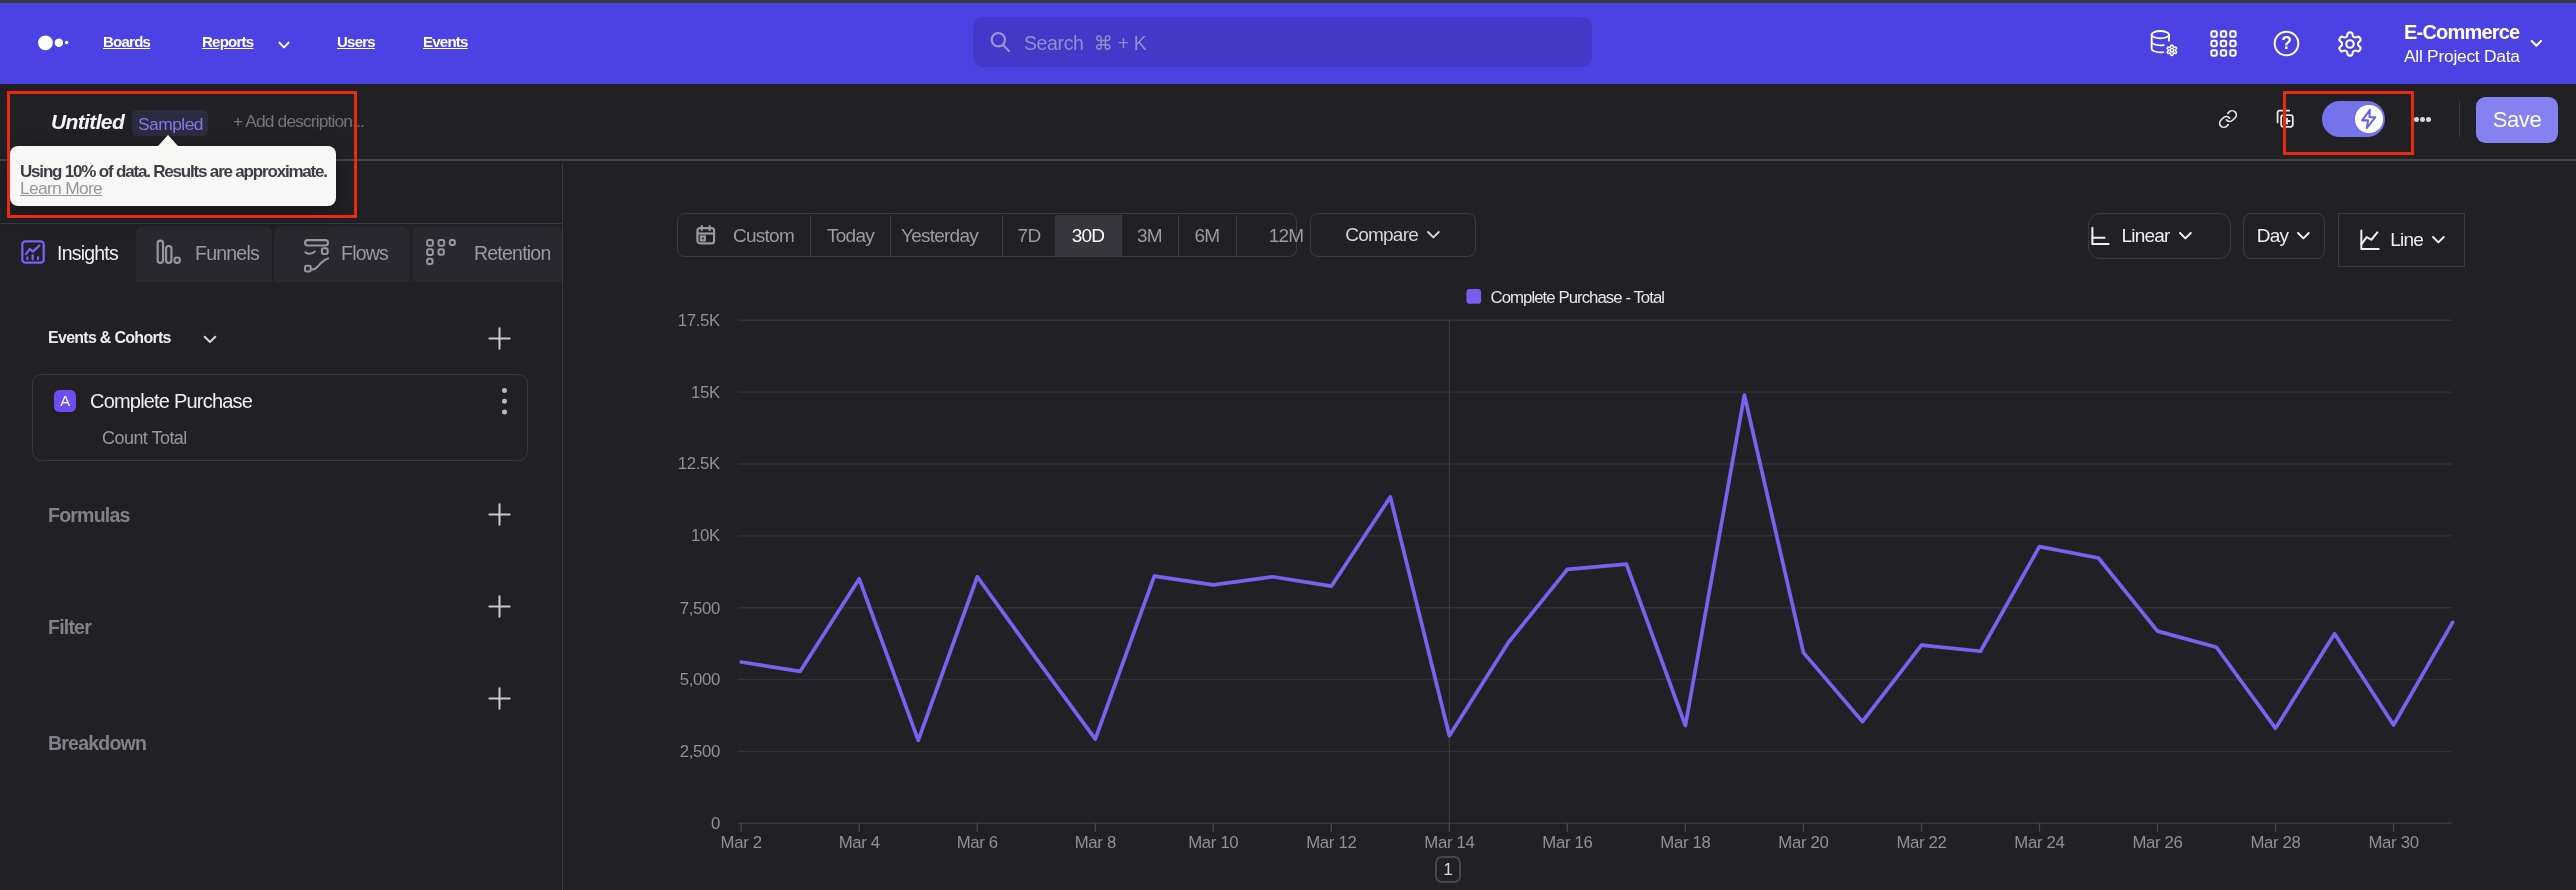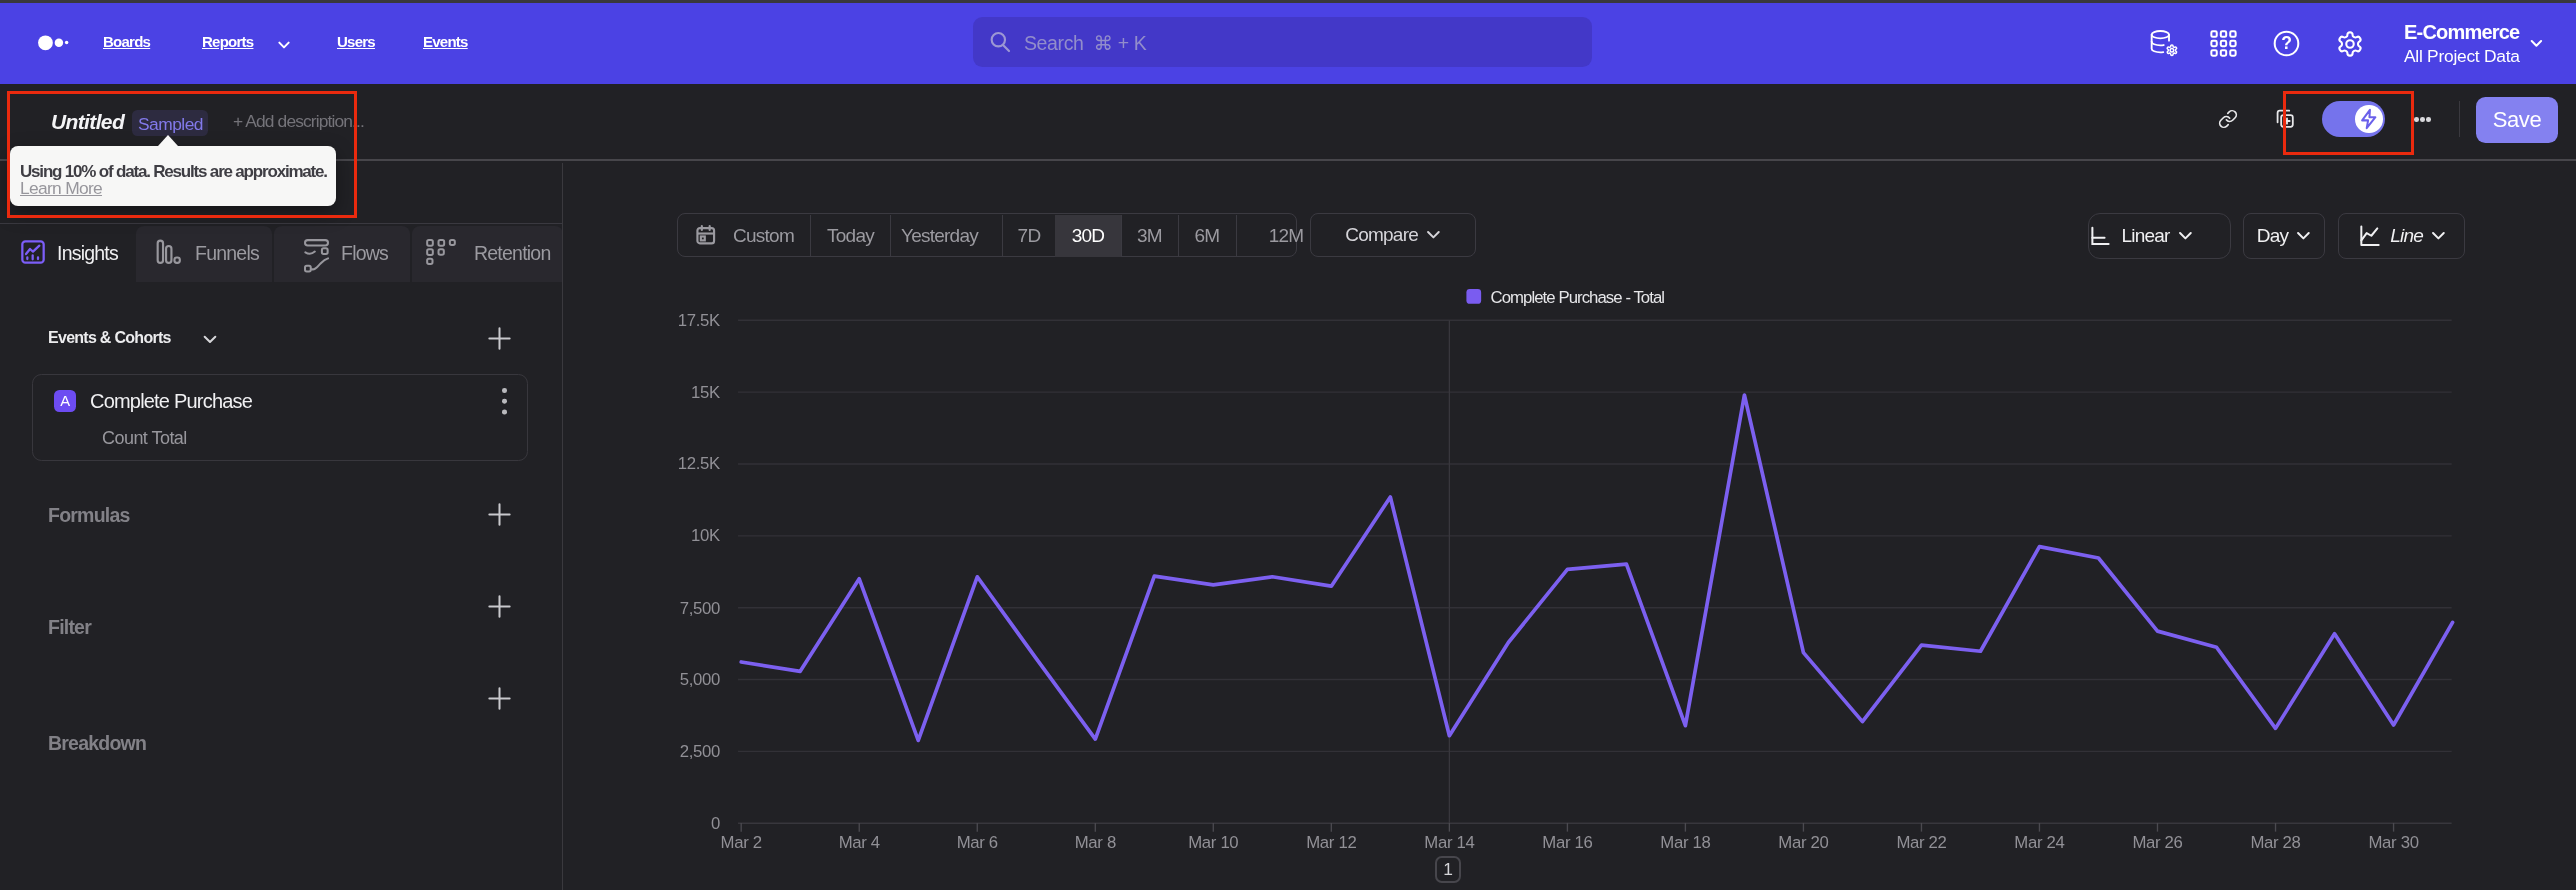--- a/index.html
+++ b/index.html
@@ -212,21 +212,21 @@
   <svg style="margin-left:8px;" width="14.8" height="10" viewBox="0 0 22 15">
       <polyline points="3,3 11,11 19,3" fill="none" stroke="#f0f0f2" stroke-width="3" stroke-linecap="round" stroke-linejoin="round"></polyline>
     </svg>
 </div>
 <div class="abs row" style="left:2243px;top:213px;width:82px;height:46px;border:1.3px solid #3b3a41;border-radius:8px;justify-content:center;">
   <span style="font-size:19px;color:#f0f0f2;letter-spacing:-0.04em;">Day</span>
   <svg style="margin-left:8px;" width="14.8" height="10" viewBox="0 0 22 15">
       <polyline points="3,3 11,11 19,3" fill="none" stroke="#f0f0f2" stroke-width="3" stroke-linecap="round" stroke-linejoin="round"></polyline>
     </svg>
 </div>
-<div class="abs row" style="left:2338px;top:213px;width:127px;height:46px;border:1.3px solid #3b3a41;border-radius:8px;justify-content:center;font-style:italic;">
+<div class="abs row" style="left:2338px;top:213px;width:127px;height:54px;border:1.3px solid #3b3a41;border-radius:0;justify-content:center;">
   <svg width="24" height="25.5" viewBox="0 0 36 38" fill="none" stroke="#f0f0f2" stroke-width="3" stroke-linecap="round" stroke-linejoin="round">
       <path d="M5 5 v28 h26"></path>
       <polyline points="5,26 13,15 20,19 29,8"></polyline>
     </svg>
   <span style="font-size:19px;color:#f0f0f2;letter-spacing:-0.04em;margin-left:8.7px;">Line</span>
   <svg style="margin-left:7.4px;" width="14.8" height="10" viewBox="0 0 22 15">
       <polyline points="3,3 11,11 19,3" fill="none" stroke="#f0f0f2" stroke-width="3" stroke-linecap="round" stroke-linejoin="round"></polyline>
     </svg>
 </div>
 

